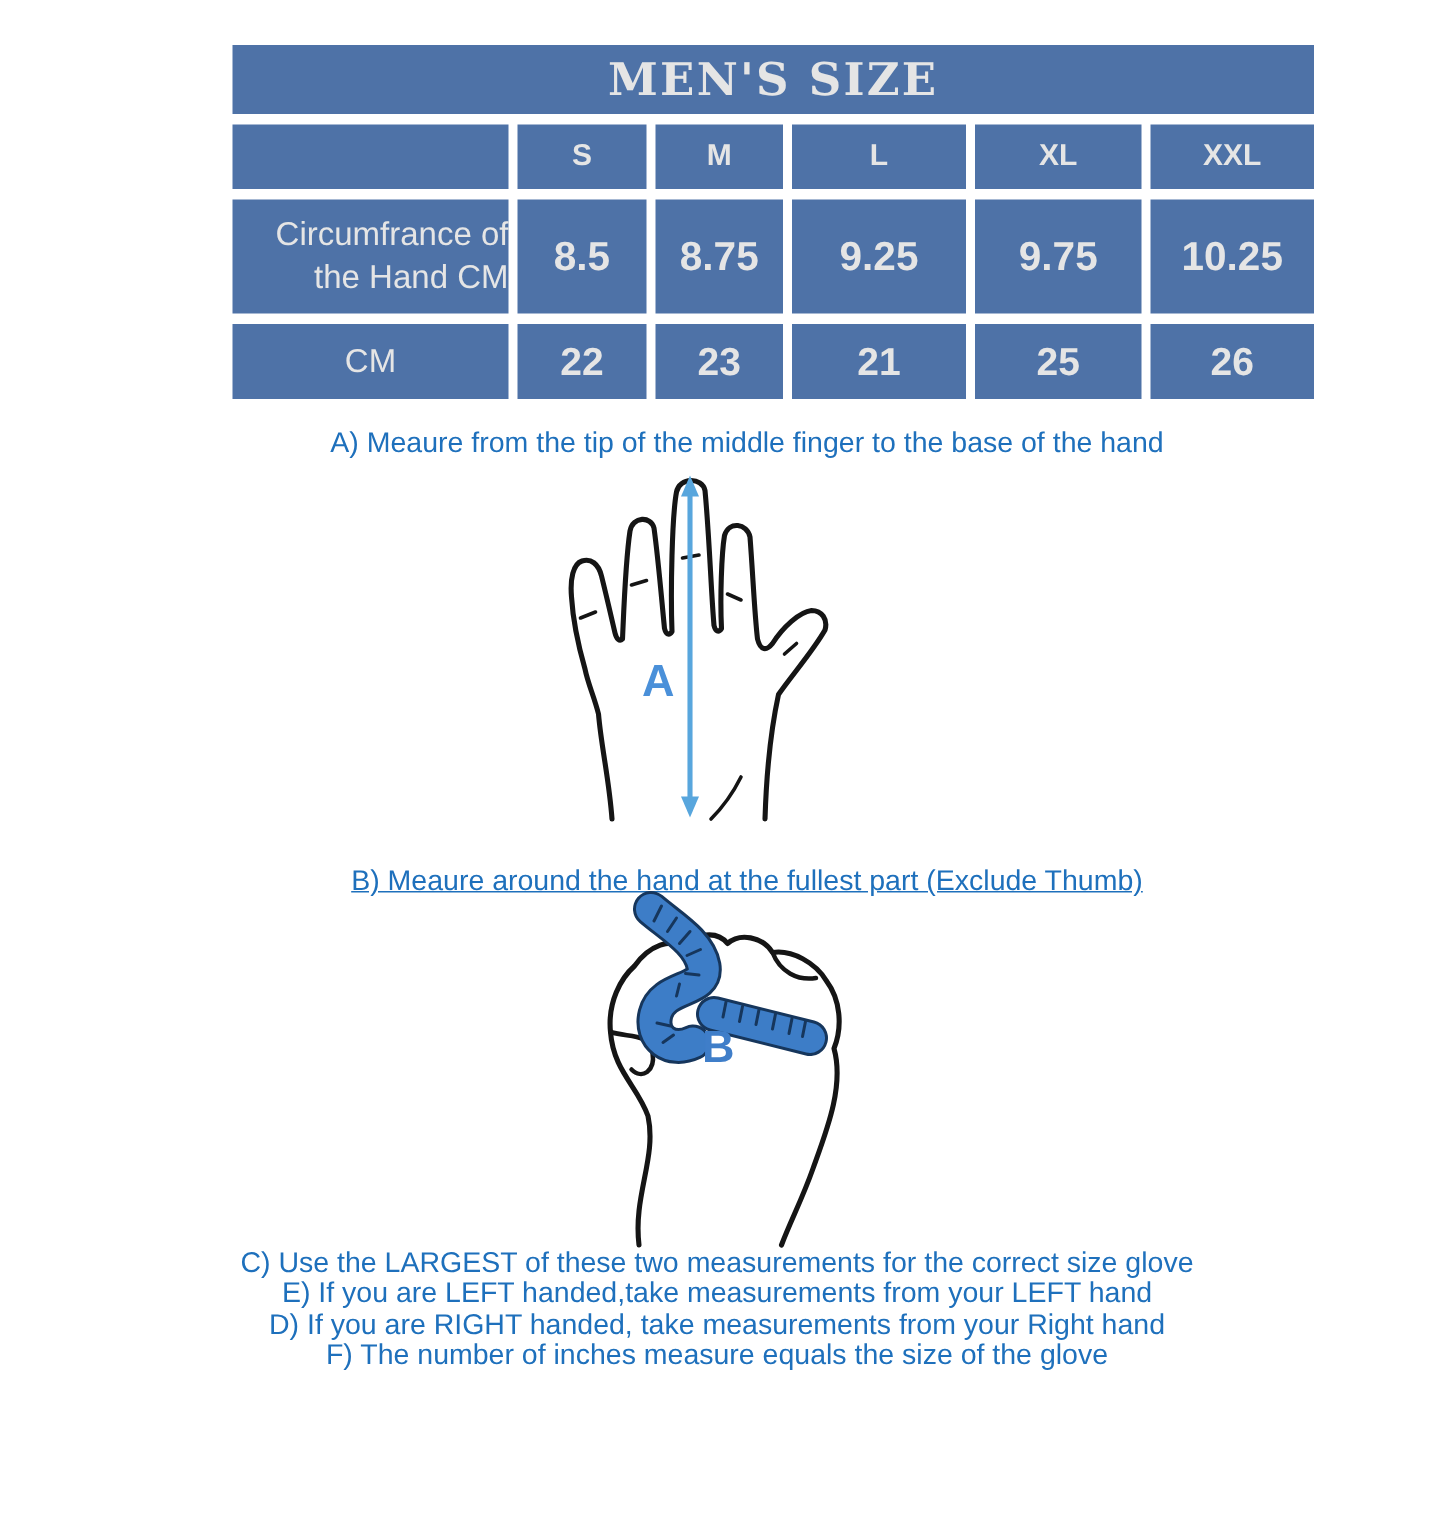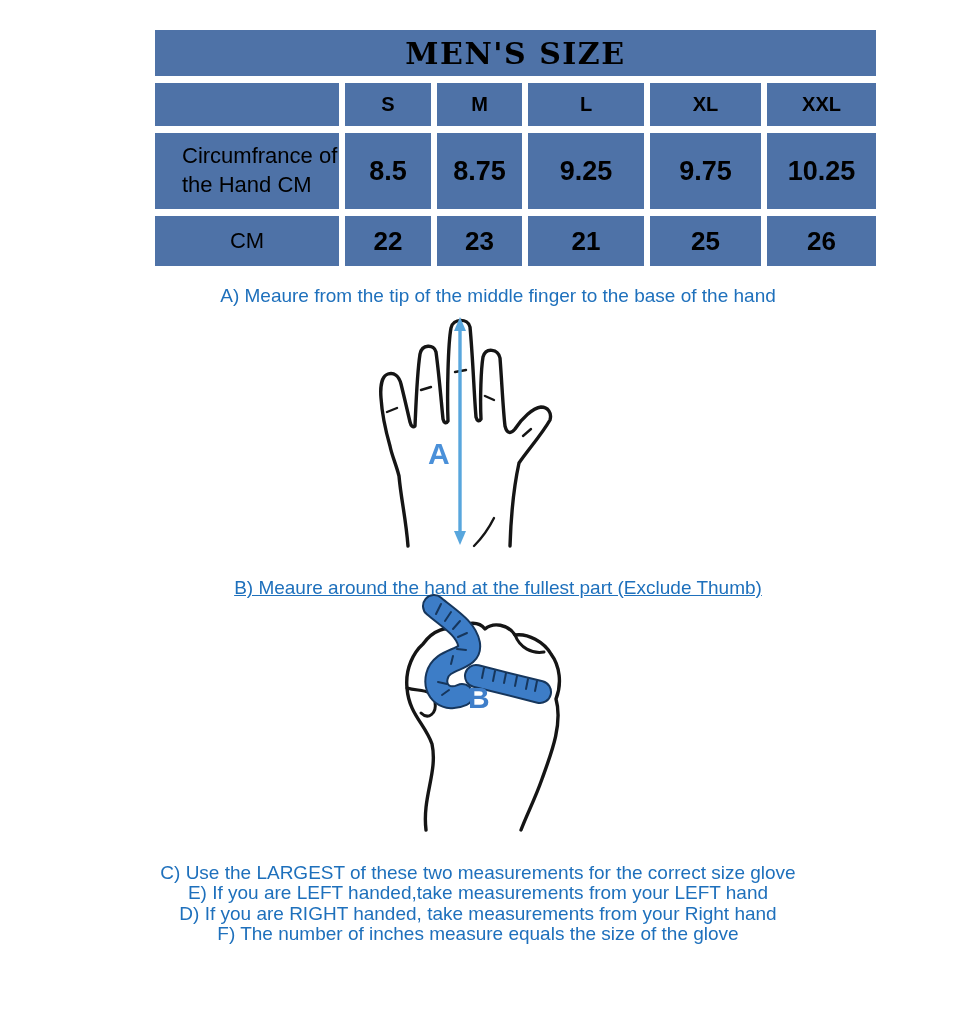--- a/index.html
+++ b/index.html
@@ -9,44 +9,44 @@
   }
   
   .size-table{
     position:absolute;left:155px;top:30px;width:721px;
     display:grid;
     grid-template-columns:184px 86px 85px 116px 111px 109px;
     grid-template-rows:46px 43px 76px 50px;
     gap:7px 6px;
   }
   .cell{
-    background:#4e72a7;color:#000000;
+    background:#4e72a7;color:#e5e5e5;
     display:flex;align-items:center;justify-content:center;
     box-sizing:border-box;
   }
   .title-cell{
     grid-column:1/7;
     font-family:"DejaVu Serif",serif;font-weight:900;font-size:30px;
     letter-spacing:1.5px;
   }
   .size-head{font-size:20px;font-weight:bold;}
-  .row-label{font-size:22px;justify-content:flex-start;text-align:left;
-    padding-left:27px;line-height:1.3;}
+  .row-label{font-size:22px;justify-content:flex-start;text-align:right;
+    padding-left:14px;line-height:1.3;}
   .row-label.centered{justify-content:center;padding-left:0;text-align:center;}
   .val-lg{font-size:27px;font-weight:bold;}
   .val-md{font-size:26px;font-weight:bold;}
   
   .instr{
     position:absolute;left:0;width:956px;text-align:center;
     color:#1e70bc;font-size:19px;line-height:21px;padding-left:20px;
   }
   .instr-a{top:285px;}
   .instr-b{top:577px;text-decoration:underline;}
   .instr-block{
-    position:absolute;left:0;top:863px;width:956px;text-align:center;
+    position:absolute;left:0;top:833px;width:956px;text-align:center;
     color:#1e70bc;font-size:19px;line-height:20.4px;
   }
   
   .diagram-a{position:absolute;left:370px;top:314px;width:190px;height:234px;}
   .diagram-b{position:absolute;left:392px;top:592px;width:180px;height:240px;}
 </style>
 </head>
 <body>
 
 <div class="sheet">

